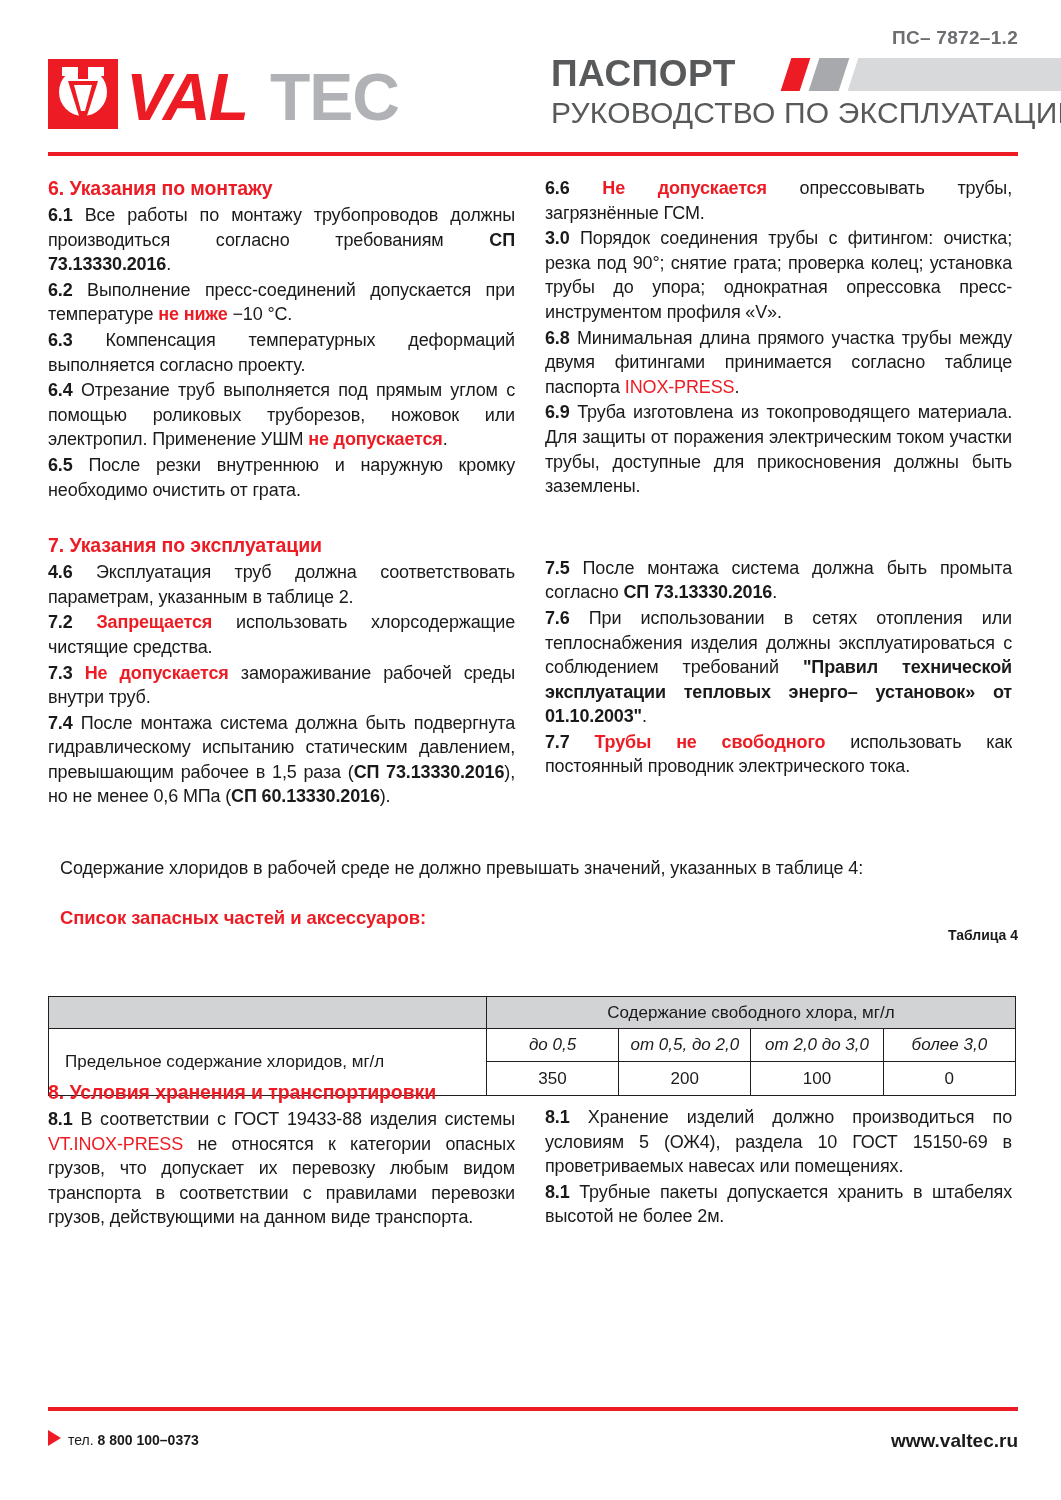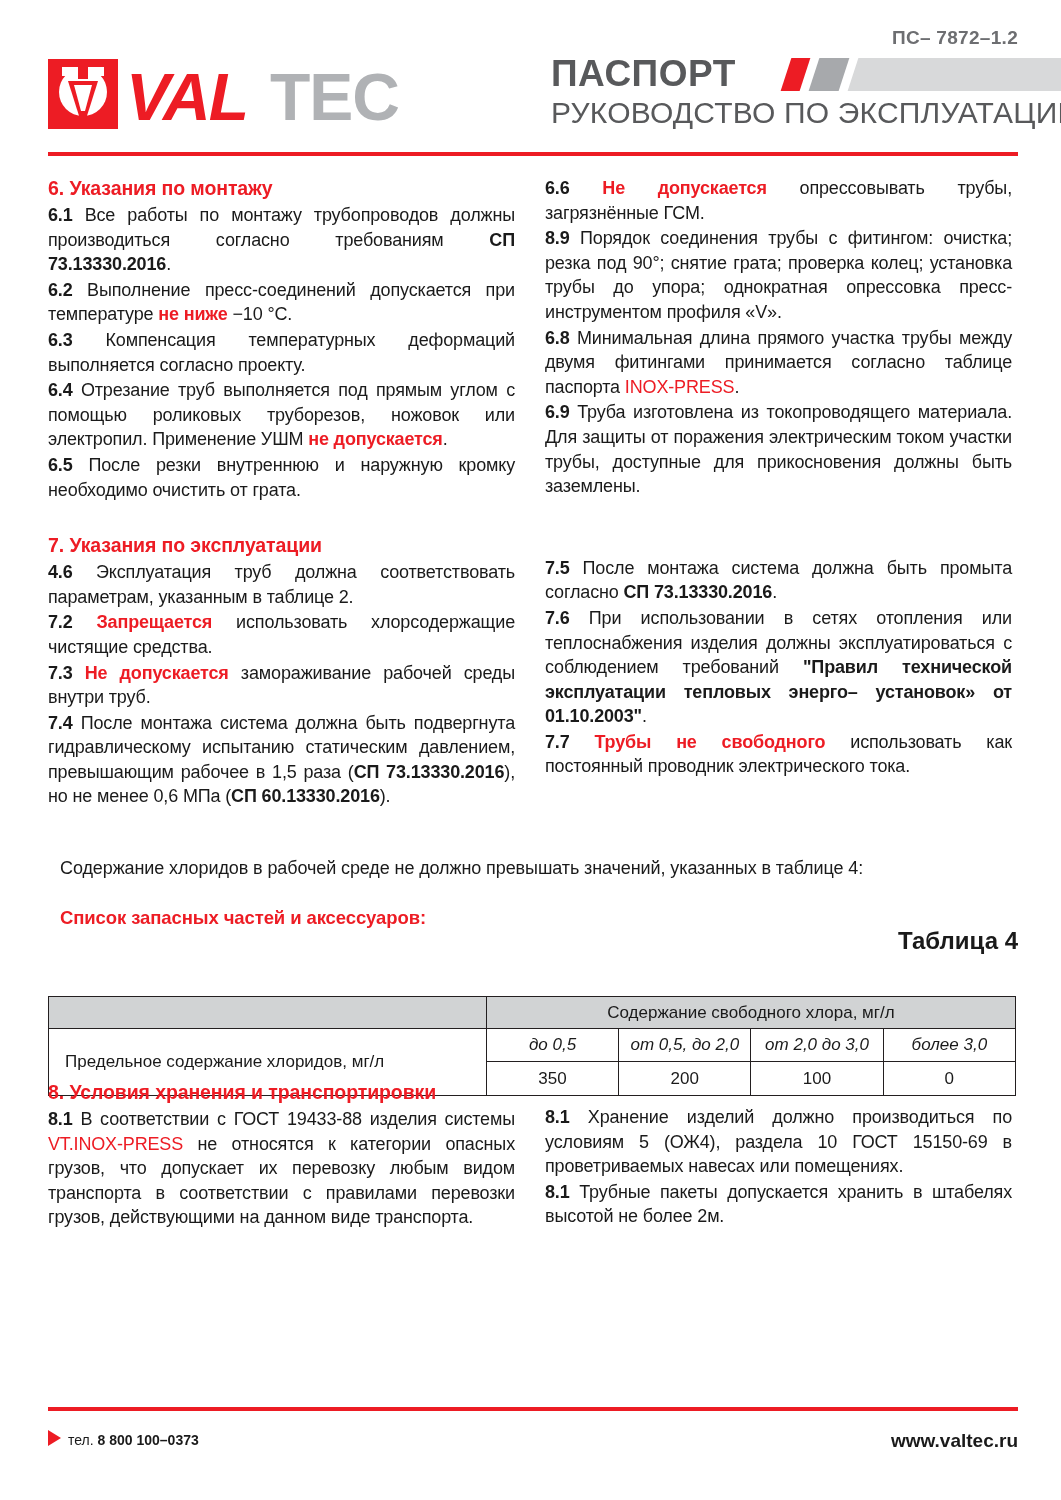--- a/index.html
+++ b/index.html
@@ -151,21 +151,21 @@
     left: 60px;
     font-size: 18.5px;
     font-weight: 700;
     color: #ed1c24;
     letter-spacing: -0.1px;
   }
   #table-caption {
     position: absolute;
     top: 927px;
     right: 43px;
-    font-size: 24px;
+    font-size: 14px;
     font-weight: 700;
     color: #1a1a1a;
   }
 
   
   #chlor-table {
     position: absolute;
     top: 996px;
     left: 48px;
     width: 968px;
@@ -309,21 +309,21 @@
         <p class="para"><span class="num">7.3</span><span class="redb"> Не допускается</span><span> замораживание рабочей среды внутри труб.</span></p>
 
         <p class="para"><span class="num">7.4</span><span> После монтажа система должна быть подвергнута гидравлическому испытанию статическим давлением, превышающим рабочее в 1,5 раза (</span><span class="b">СП 73.13330.2016</span><span>), но не менее 0,6 МПа (</span><span class="b">СП 60.13330.2016</span><span>).</span></p>
 
       </div>
 
       <div class="col">
 
         <p class="para"><span class="num">6.6</span><span class="redb"> Не допускается</span><span> опрессовывать трубы, загрязнённые ГСМ.</span></p>
 
-        <p class="para"><span class="num">8.9</span><span> Порядок соединения трубы с фитингом: очистка; резка под 90°; снятие грата; проверка колец; установка трубы до упора; однократная опрессовка пресс-инструментом профиля «V».</span></p>
+        <p class="para"><span class="num">3.0</span><span> Порядок соединения трубы с фитингом: очистка; резка под 90°; снятие грата; проверка колец; установка трубы до упора; однократная опрессовка пресс-инструментом профиля «V».</span></p>
 
         <p class="para"><span class="num">6.8</span><span> Минимальная длина прямого участка трубы между двумя фитингами принимается согласно таблице паспорта </span><span class="red">INOX-PRESS</span><span>.</span></p>
 
         <p class="para"><span class="num">6.9</span><span> Труба изготовлена из токопроводящего материала. Для защиты от поражения электрическим током участки трубы, доступные для прикосновения должны быть заземлены.</span></p>
 
         <div class="spacer-sec2" style="height:56px"></div>
 
         <p class="para"><span class="num">7.5</span><span> После монтажа система должна быть промыта согласно </span><span class="b">СП 73.13330.2016</span><span>.</span></p>
 
         <p class="para"><span class="num">7.6</span><span> При использовании в сетях отопления или теплоснабжения изделия должны эксплуатироваться с соблюдением требований </span><span class="b">"Правил технической эксплуатации тепловых энерго– установок» от 01.10.2003"</span><span>.</span></p>

